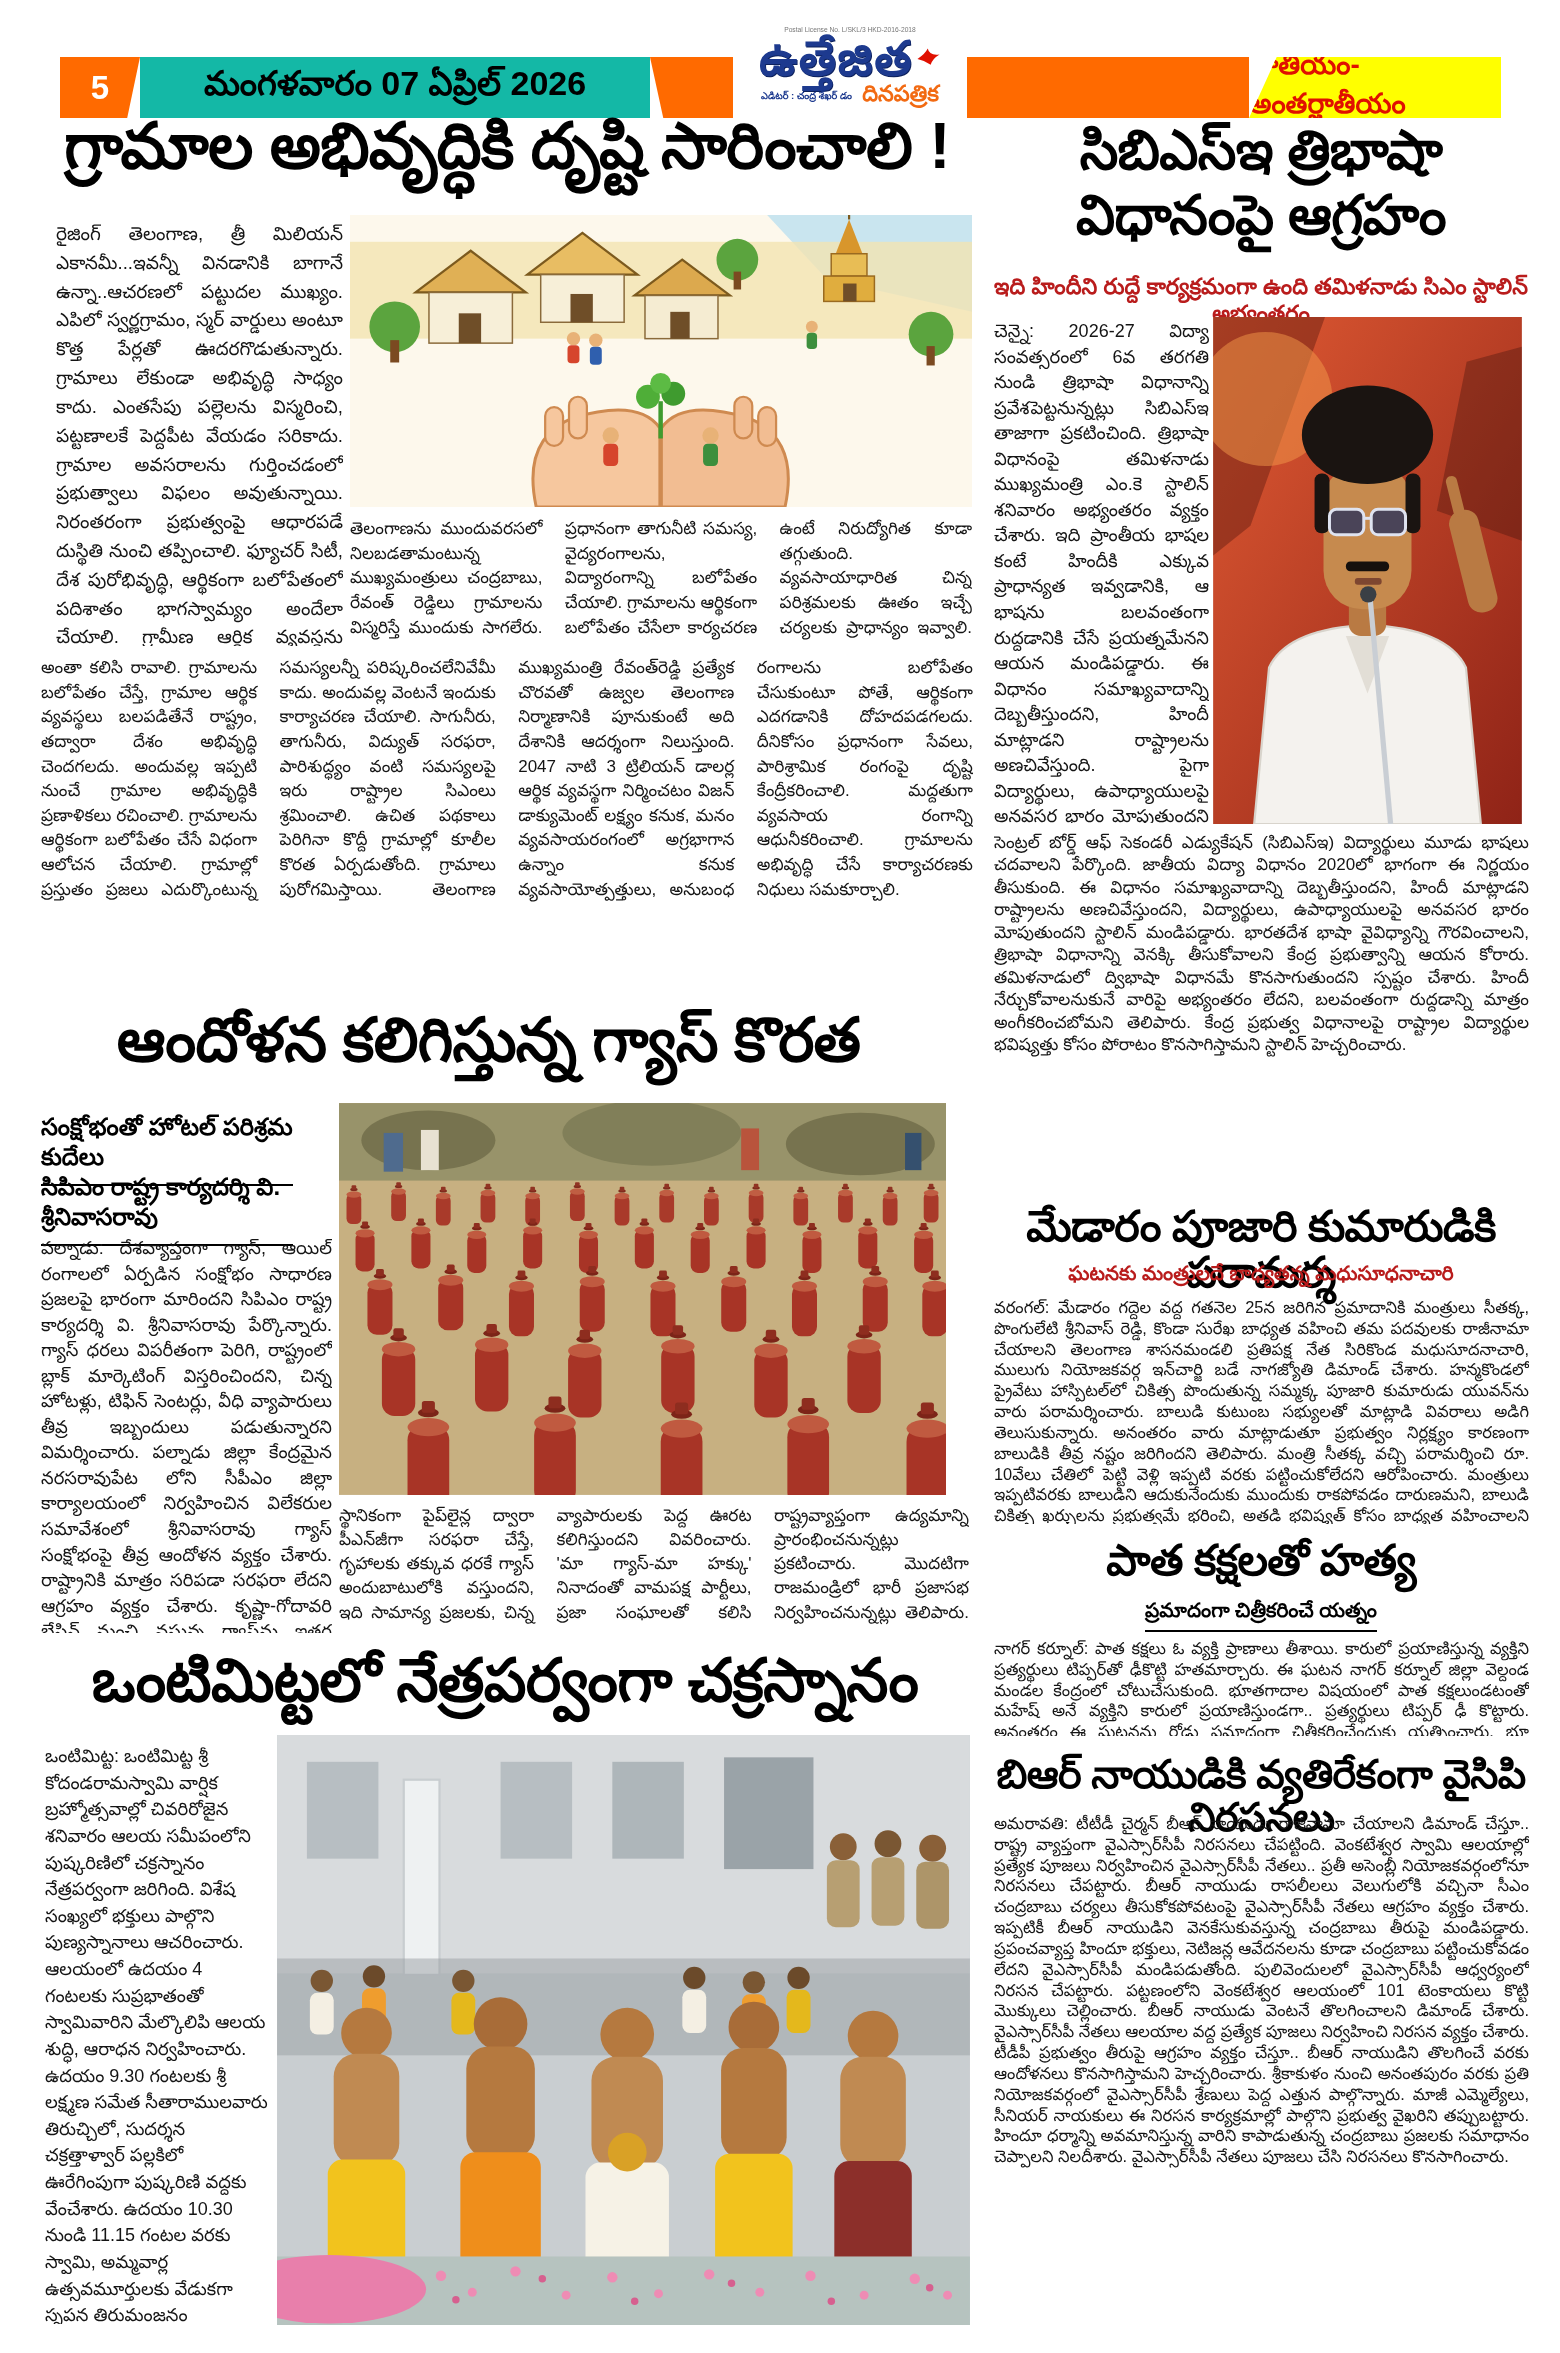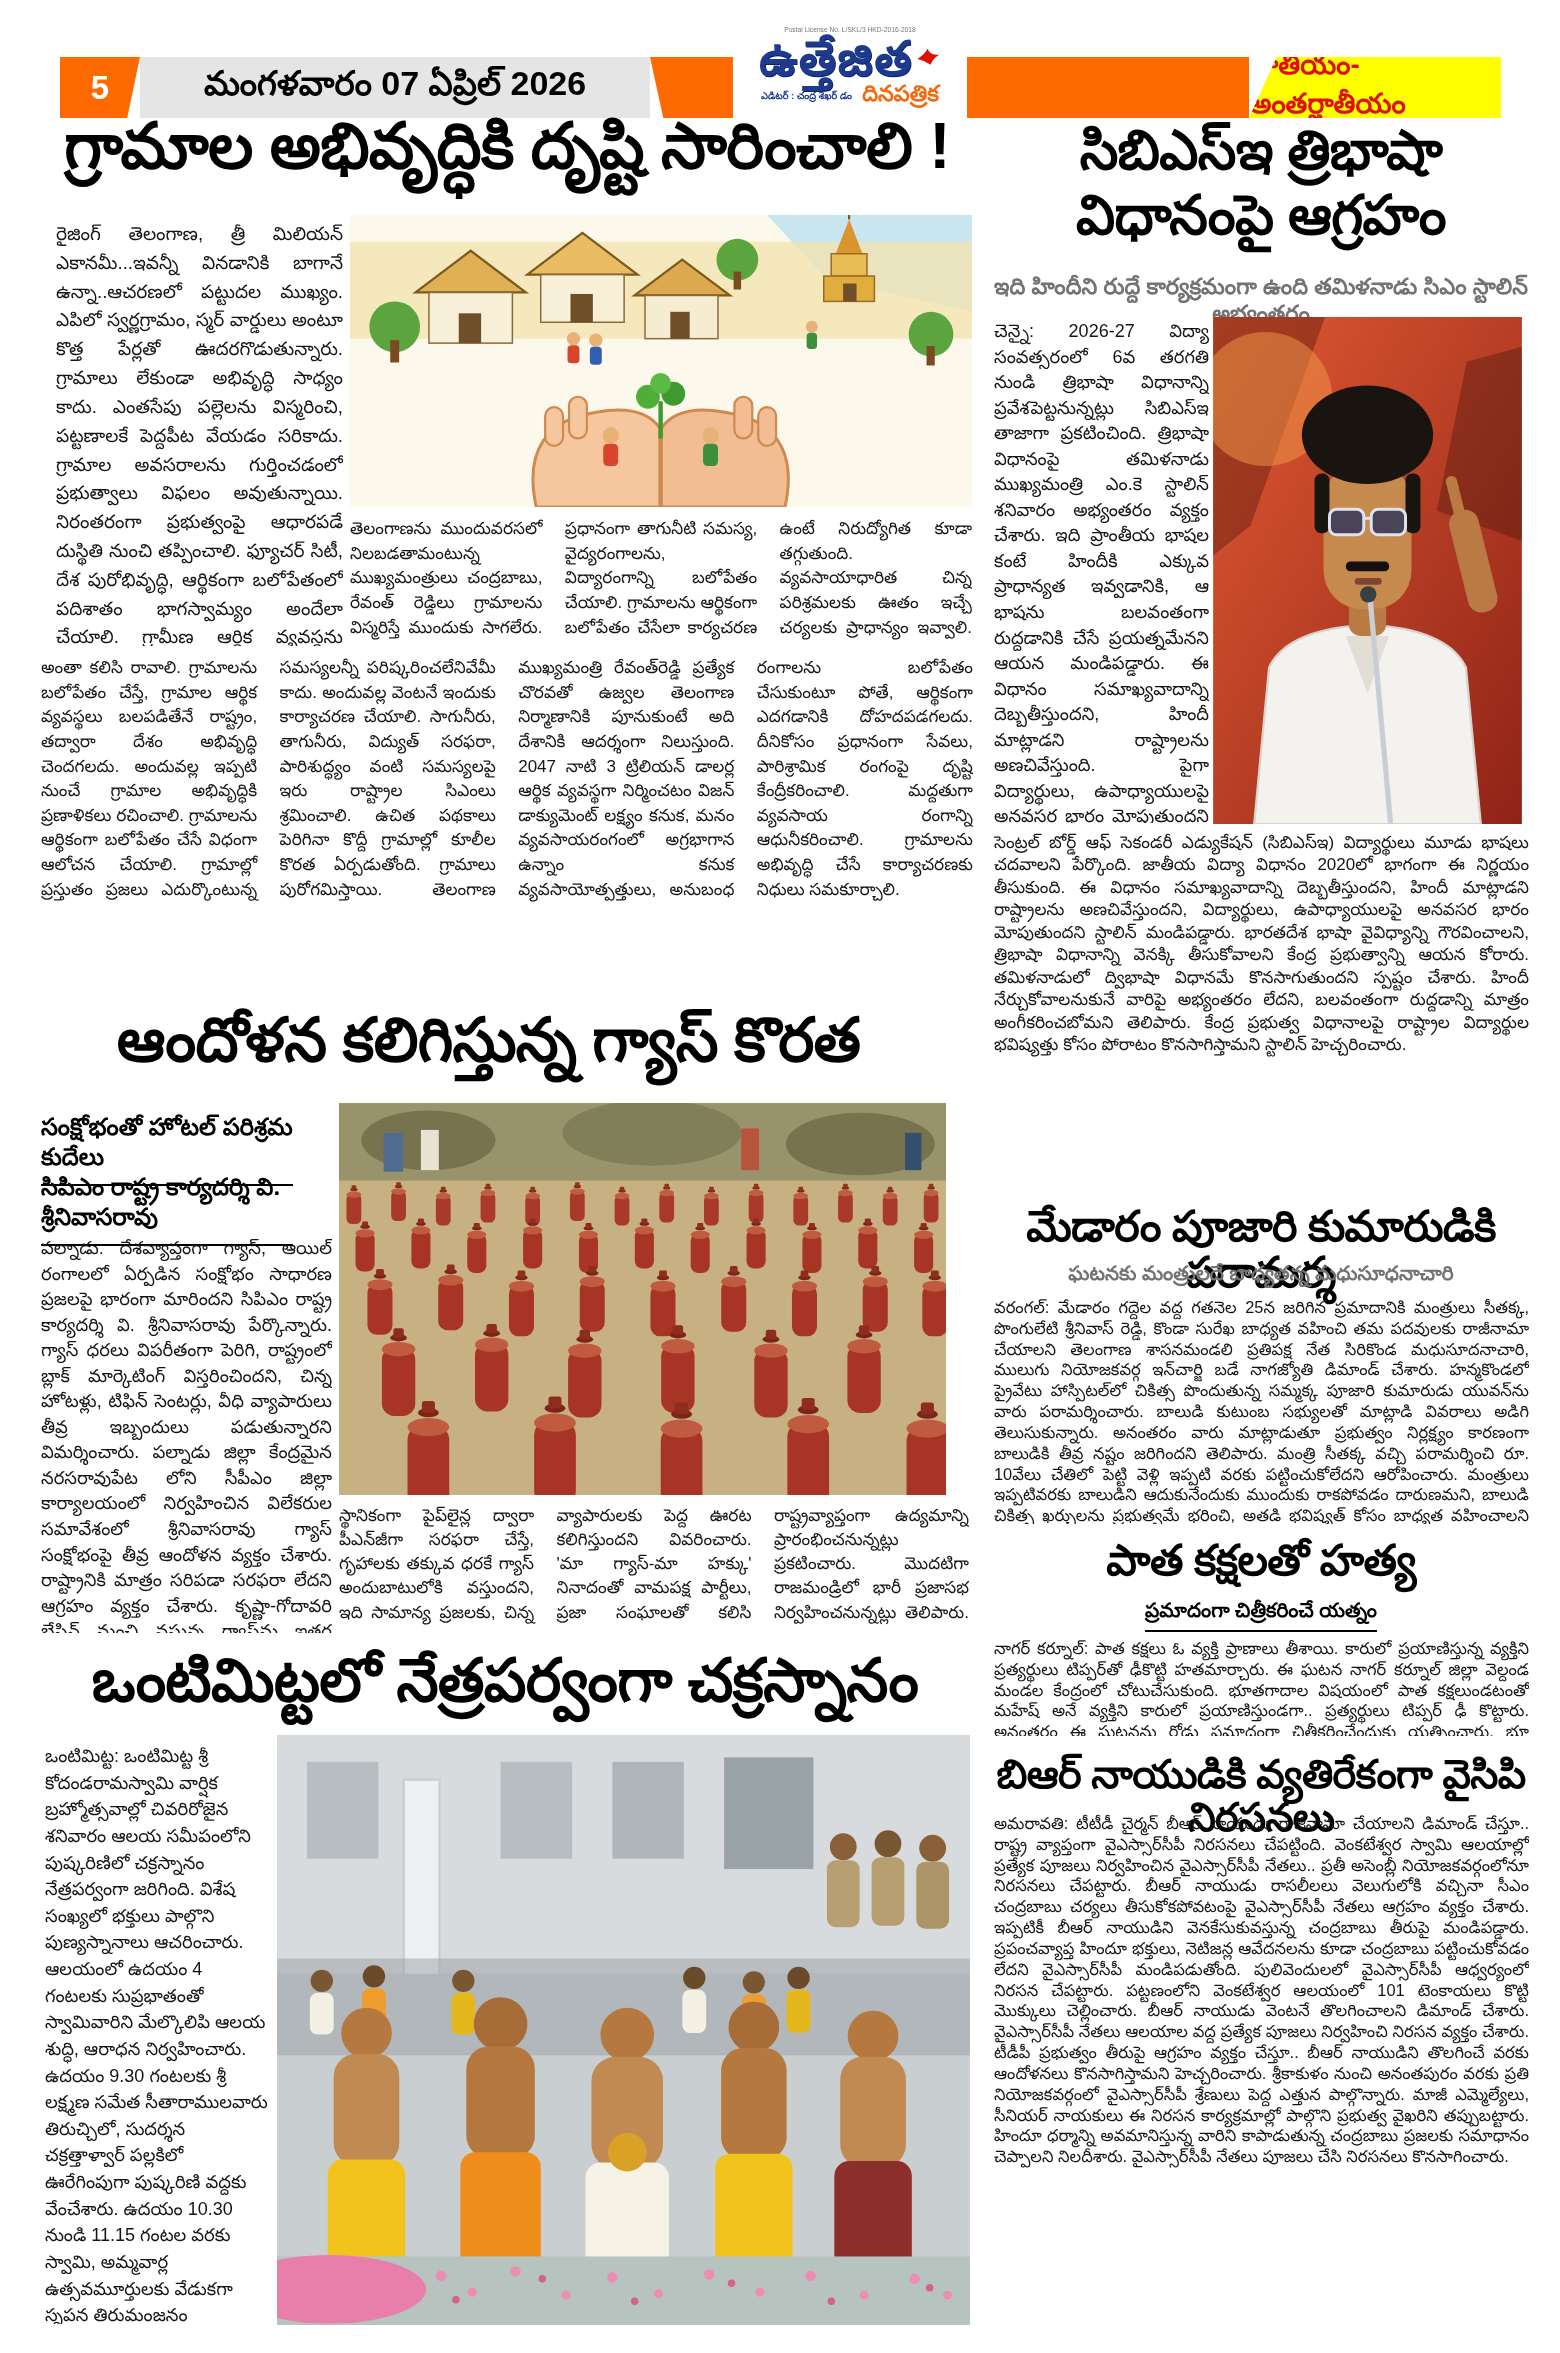--- a/index.html
+++ b/index.html
@@ -3,36 +3,36 @@
 <meta charset="utf-8">
 <style>
   html,body{margin:0;padding:0;background:#e9e9e9;}
   .page{position:relative;width:1561px;height:2354px;background:#ffffff;
         font-family:"Liberation Sans","DejaVu Sans",sans-serif;overflow:hidden;}
   .abs{position:absolute;}
   
   .numbox{background:#ff6a00;color:#fff;font-weight:900;font-size:33px;
           display:flex;align-items:center;justify-content:center;
           clip-path:polygon(0 0,100% 0,84% 100%,0 100%);}
-  .datebar{background:#e5e5e5;color:#000;font-weight:900;font-size:34px;
+  .datebar{background:#14b8a6;color:#000;font-weight:900;font-size:34px;
            display:flex;align-items:center;justify-content:center;}
   .orangebar{background:#ff6a00;}
   .sectionbar{background:#ffff00;color:#e01000;font-weight:900;font-size:28px;
               display:flex;align-items:center;justify-content:center;
               clip-path:polygon(11% 0,100% 0,100% 100%,0 100%);}
   .masthead{display:flex;flex-direction:column;align-items:center;justify-content:flex-start;}
   .mast-license{font-size:6.7px;color:#777;line-height:1;}
   .mast-title{font-size:48px;font-weight:900;color:#1d3a8f;line-height:1.05;letter-spacing:1.5px;
               text-shadow:0.7px 0.7px 0 #0d215c;}
   .mast-row{display:flex;align-items:center;gap:10.4px;margin-top:-3px;}
   .mast-editor{font-size:9.7px;color:#1d3a8f;font-weight:700;}
   .mast-tag{font-size:22.4px;color:#f26a12;font-weight:900;}
   
   .hl{font-weight:900;color:#000;text-align:center;line-height:1.08;letter-spacing:-0.7px;}
-  .kicker{color:#737373;font-weight:700;text-align:center;line-height:1.2;}
+  .kicker{color:#b91c1c;font-weight:700;text-align:center;line-height:1.2;}
   .kicker-black{color:#000;font-weight:700;text-align:center;line-height:1.2;}
   .kicker-underline{display:inline-block;border-bottom:2.2px solid #000;padding-bottom:7.5px;}
   .body-txt{color:#141414;text-align:justify;overflow:hidden;}
   .c3{column-count:3;column-gap:22.4px;}
   .c4{column-count:4;column-gap:22.4px;}
   .byline{font-weight:700;color:#000;border-bottom:2.2px solid #000;padding-bottom:12px;
           font-size:24px;line-height:1.25;}
   .photo{overflow:hidden;background:#ddd;}
   .photo svg{display:block;width:100%;height:100%;}
 </style>

